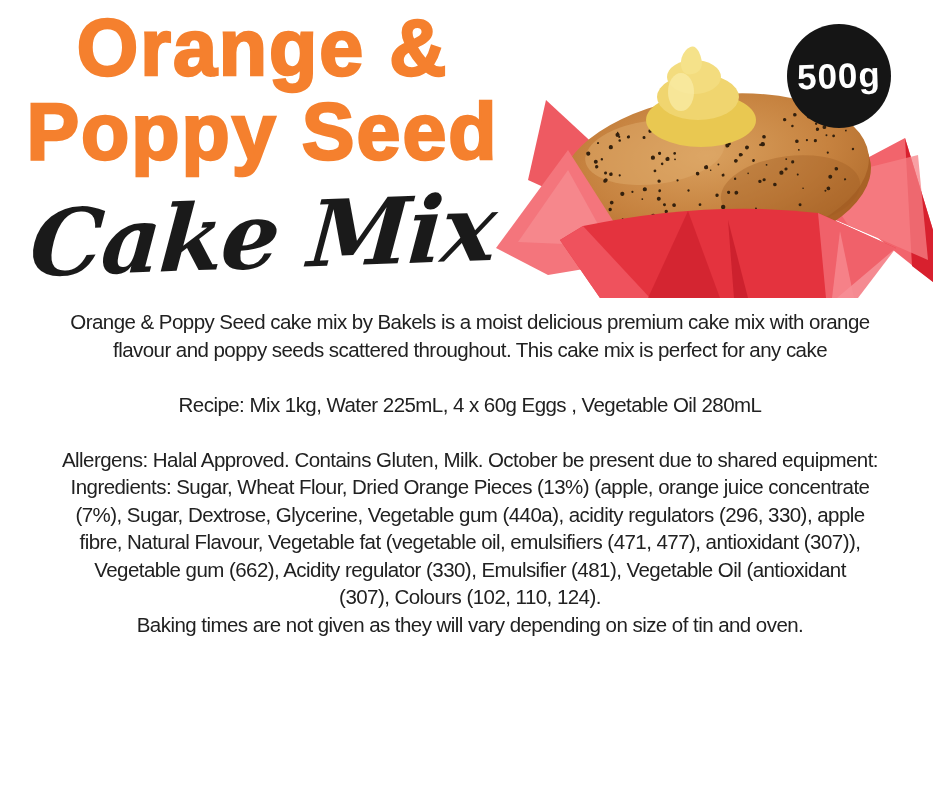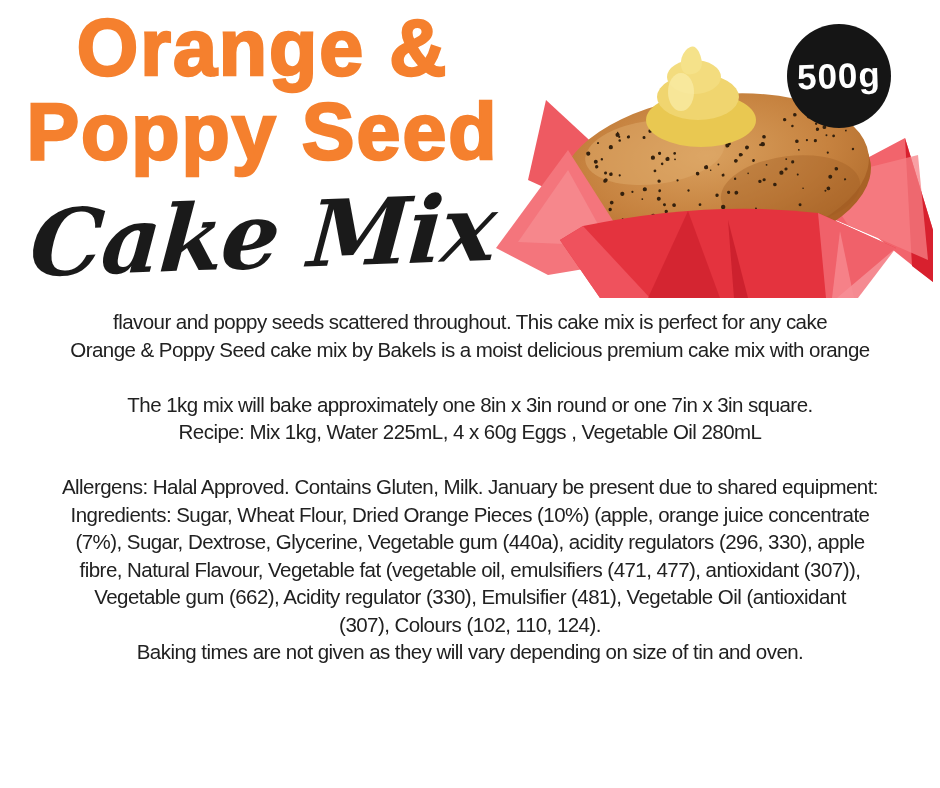--- a/index.html
+++ b/index.html
@@ -266,32 +266,31 @@
       <path d="M240,190 L260,268 L246,268 Z" fill="#b5101d" opacity="0.5"></path>
     </g>
   </svg>
 
   <div class="weight-badge">
     <span>500g</span>
   </div>
 
   <div class="body-text">
     <div class="para spaced">
+      <div class="text-line">Orange &amp; Poppy Seed cake mix by Bakels is a moist delicious premium cake mix with orange</div>
       <div class="text-line">flavour and poppy seeds scattered throughout. This cake mix is perfect for any cake</div>
-      <div class="text-line">Orange &amp; Poppy Seed cake mix by Bakels is a moist delicious premium cake mix with orange</div>
     </div>
     <div class="para spaced">
-      <div class="text-line">The 1kg mix will bake approximately one 8in x 3in round or one 7in x 3in square.</div>
       <div class="text-line">Recipe: Mix 1kg, Water 225mL, 4 x 60g Eggs , Vegetable Oil 280mL</div>
     </div>
     <div class="para">
-      <div class="text-line">Allergens: Halal Approved. Contains Gluten, Milk. January be present due to shared equipment:</div>
+      <div class="text-line">Allergens: Halal Approved. Contains Gluten, Milk. October be present due to shared equipment:</div>
     </div>
     <div class="para">
-      <div class="text-line">Ingredients: Sugar, Wheat Flour, Dried Orange Pieces (10%) (apple, orange juice concentrate</div>
+      <div class="text-line">Ingredients: Sugar, Wheat Flour, Dried Orange Pieces (13%) (apple, orange juice concentrate</div>
       <div class="text-line">(7%), Sugar, Dextrose, Glycerine, Vegetable gum (440a), acidity regulators (296, 330), apple</div>
       <div class="text-line">fibre, Natural Flavour, Vegetable fat (vegetable oil, emulsifiers (471, 477), antioxidant (307)),</div>
       <div class="text-line">Vegetable gum (662), Acidity regulator (330), Emulsifier (481), Vegetable Oil (antioxidant</div>
       <div class="text-line">(307), Colours (102, 110, 124).</div>
     </div>
     <div class="para">
       <div class="text-line">Baking times are not given as they will vary depending on size of tin and oven.</div>
     </div>
   </div>
 

